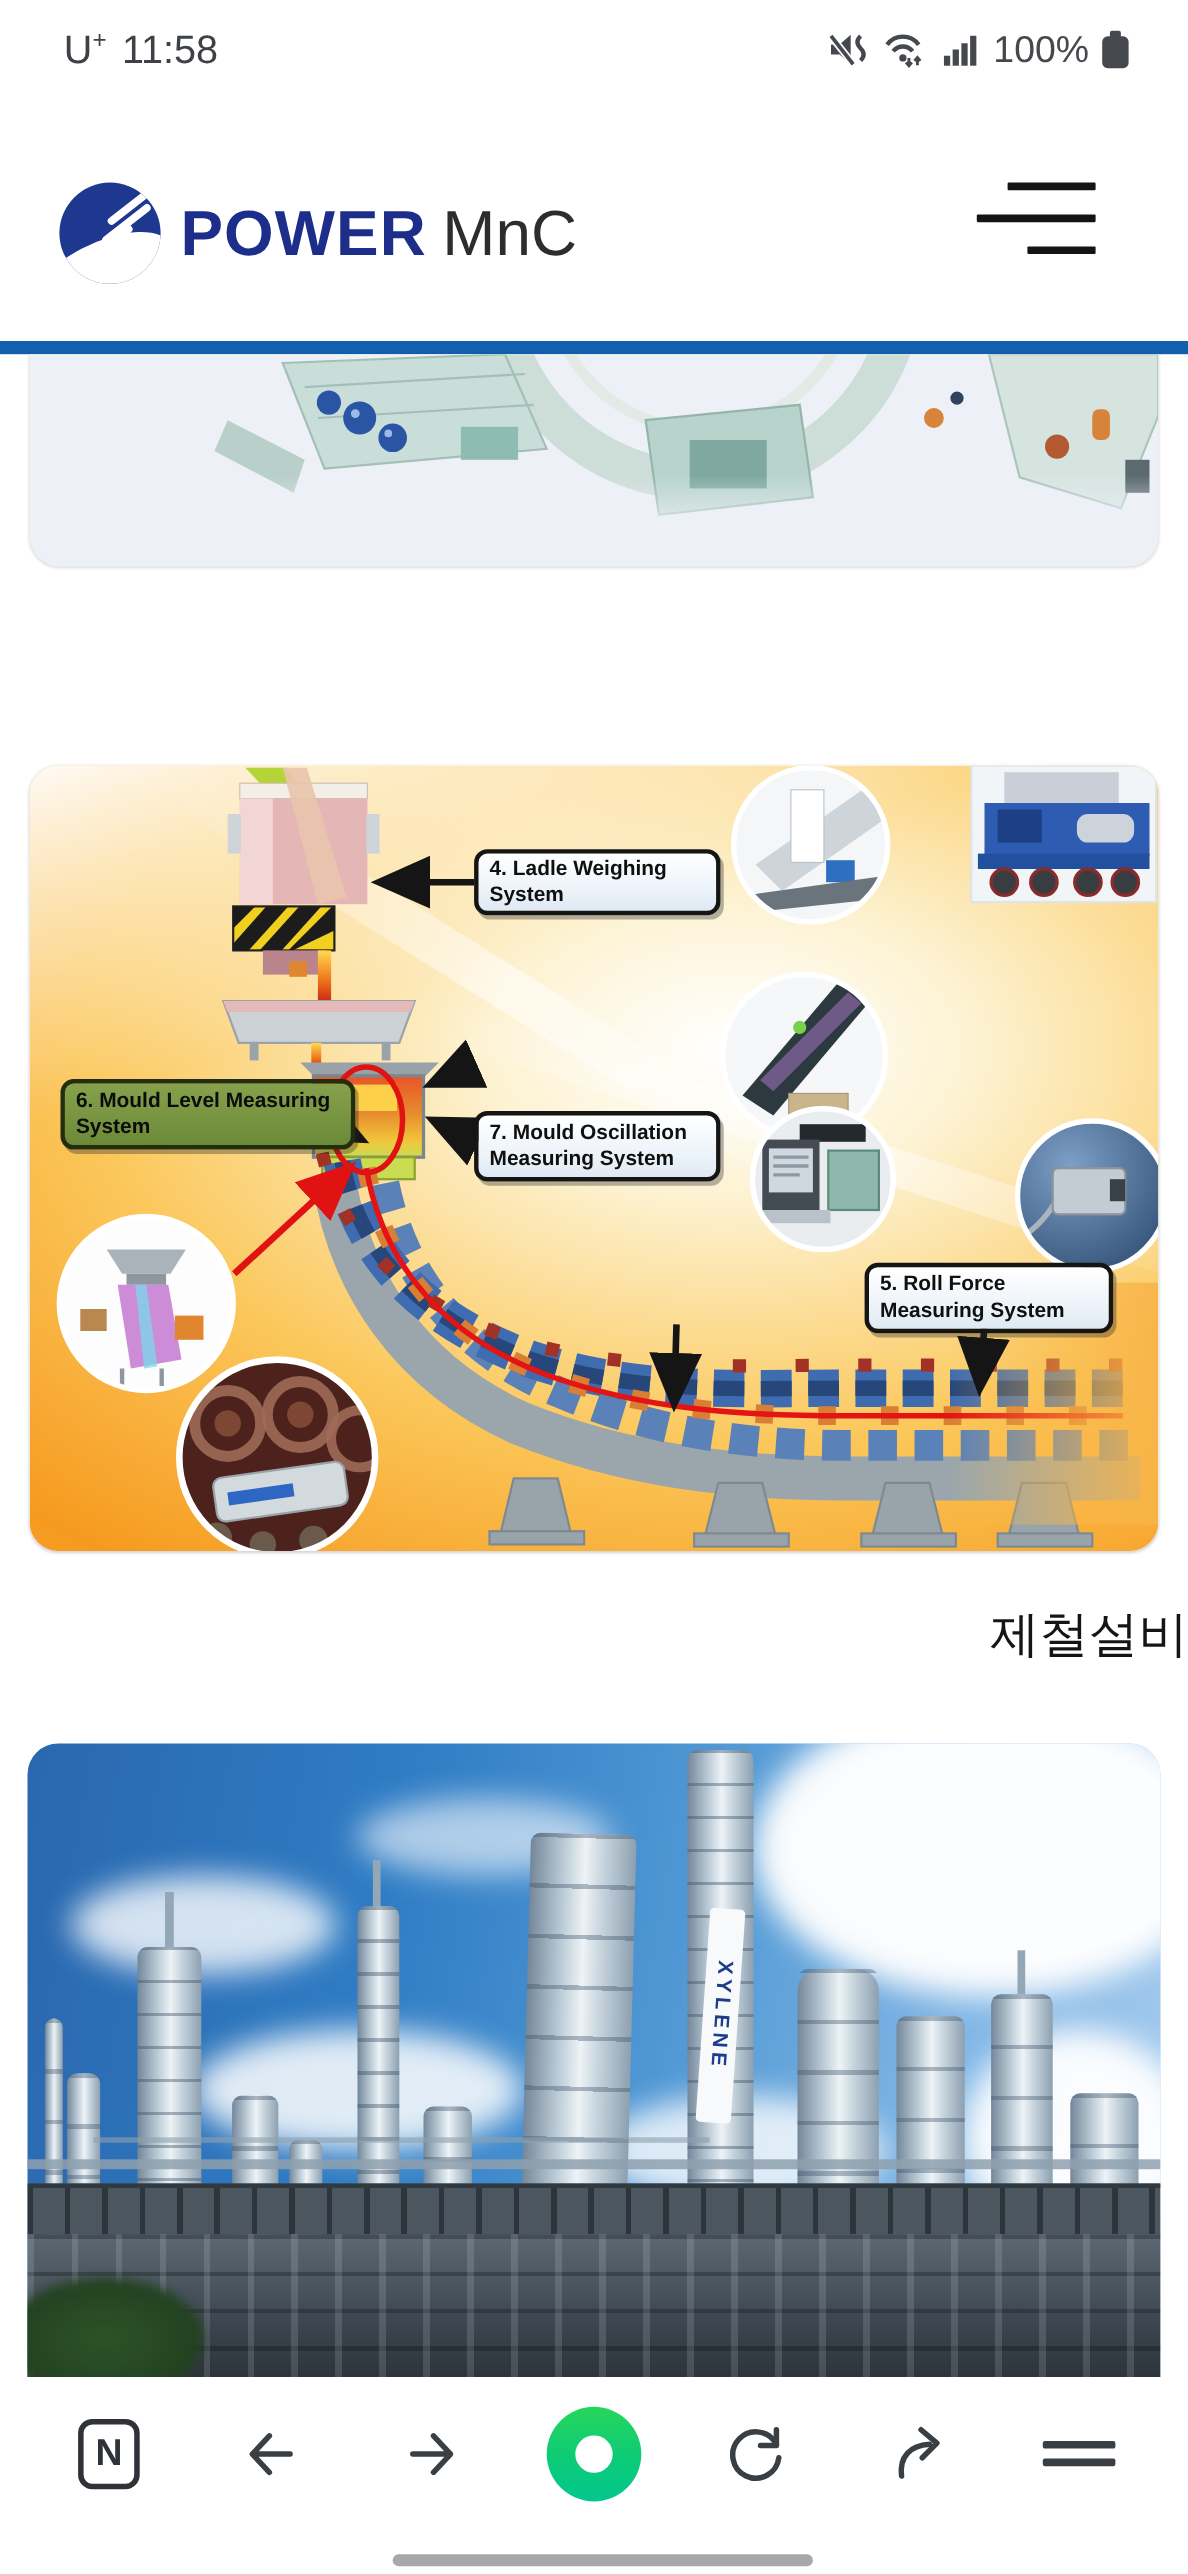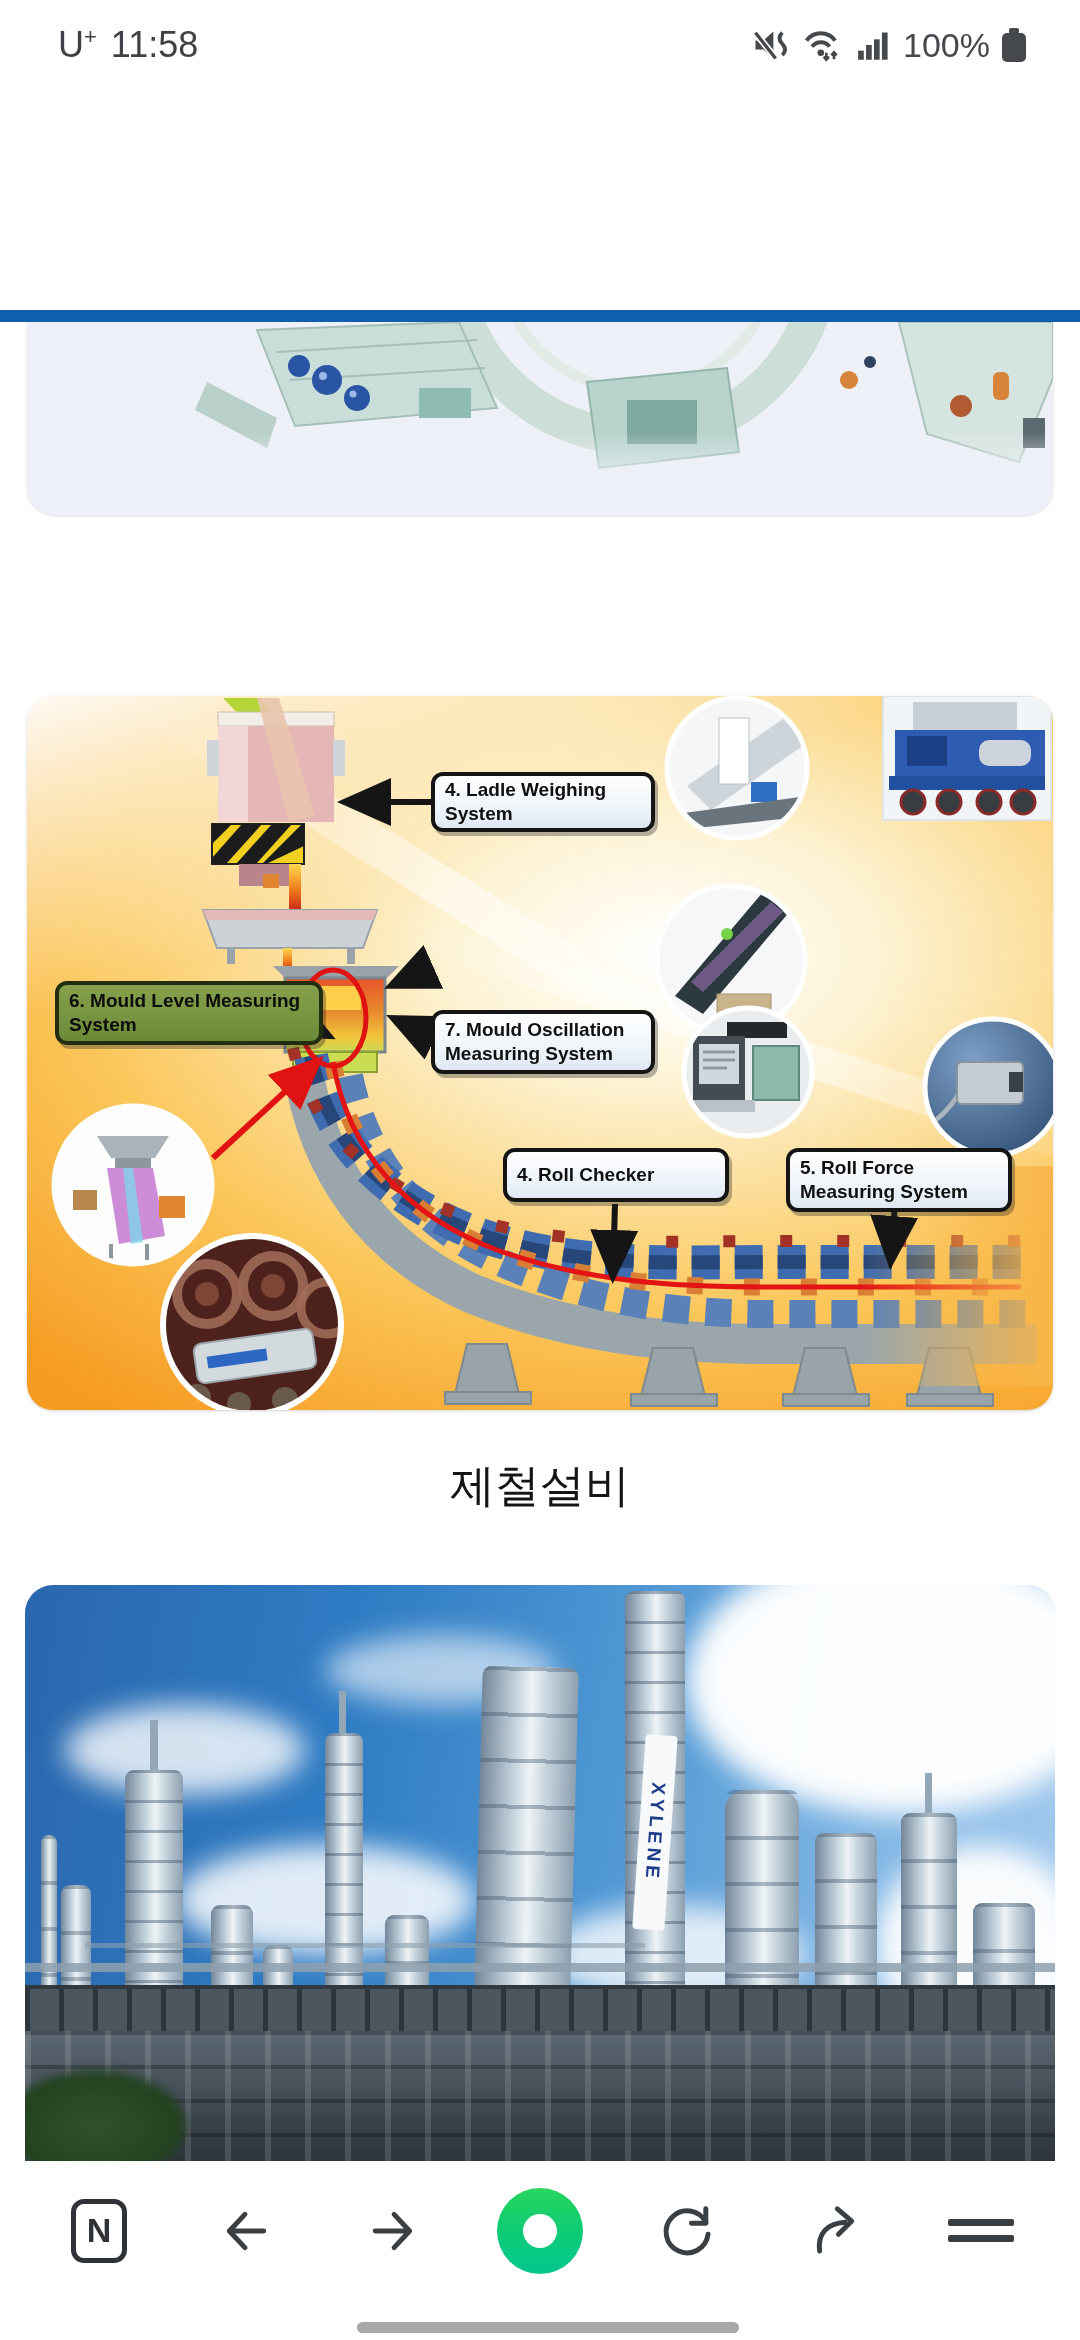--- a/index.html
+++ b/index.html
@@ -38,21 +38,21 @@
   .hamburger .b2{top:29px;width:108px;}
   .hamburger .b3{top:58px;width:62px;}
 
   .accent-bar{position:absolute;left:0;top:310px;width:1080px;height:12px;background:#1160ae;}
 
   
   .card{position:absolute;left:27px;width:1026px;overflow:hidden;background:#edf0f6;}
   .card-nuclear{top:322px;height:193px;border-radius:0 0 28px 28px;box-shadow:0 1px 3px rgba(0,0,0,.15);}
   .caption{position:absolute;left:0;width:1080px;text-align:center;font-size:45px;color:#151515;}
   .caption-1{top:560px;}
-  .caption-2{top:1456px;}
+  .caption-2{top:1456px;text-align:right;}
 
   .card-diagram{top:696px;height:714px;border-radius:26px;box-shadow:0 1px 3px rgba(0,0,0,.18);
      background:
        linear-gradient(160deg, rgba(255,255,255,.95) 0%, rgba(255,255,255,0) 30%),
        radial-gradient(130% 115% at 62% 36%, #ffffff 0%, #fdf3d4 16%, #fbc75a 44%, #f69a1f 70%, #f8b448 100%);}
   .ray{position:absolute;background:linear-gradient(90deg,rgba(255,255,255,0),rgba(255,255,255,.55),rgba(255,255,255,0));}
   .ray1{left:80px;top:180px;width:700px;height:40px;transform:rotate(32deg);}
   .ray2{left:350px;top:330px;width:760px;height:34px;transform:rotate(18deg);}
   .diagram-svg{position:absolute;left:0;top:0;}
 
@@ -139,20 +139,37 @@
         <rect x="22" y="4" width="5" height="24" fill="#45484c"></rect>
       </svg>
       <span class="pct">100%</span>
       <div class="batt">
           <div class="nub"></div>
           <div class="cell"></div>
         </div>
     </div>
   </div>
 
+  <div class="header">
+    <div class="brand">
+      <div class="logo-mark">
+        <div class="swoosh"></div>
+          <div class="s1"></div>
+          <div class="s2"></div>
+          <div class="s3"></div>
+      </div>
+      <span class="brand-word1">POWER</span>
+      <span class="brand-word2">MnC</span>
+    </div>
+    <div class="hamburger">
+      <div class="bar b1"></div>
+        <div class="bar b2"></div>
+        <div class="bar b3"></div>
+    </div>
+  </div>
 
   <div class="accent-bar"></div>
 
   <div class="card card-nuclear">
     <svg width="1026" height="193" viewBox="0 0 1026 193">
       <circle cx="610" cy="-70" r="185" fill="none" stroke="#cdddd8" stroke-width="36"></circle>
       <circle cx="610" cy="-70" r="138" fill="none" stroke="#e2eae6" stroke-width="10"></circle>
       <polygon points="230,8 432,0 470,86 268,104" fill="#c9ded8" stroke="#a3bfb7" stroke-width="2"></polygon>
       <path d="M250 30 L450 18 M262 58 L458 46" stroke="#a3bfb7" stroke-width="2"></path>
       <polygon points="180,60 250,96 240,126 168,88" fill="#b9cfc9"></polygon>
@@ -378,21 +395,20 @@
         <line x1="404" y1="272" x2="368" y2="288" marker-end="url(#arrB)"></line>
         <line x1="404" y1="340" x2="370" y2="324" marker-end="url(#arrB)"></line>
         <line x1="254" y1="316" x2="298" y2="338" marker-end="url(#arrB)"></line>
         <line x1="588" y1="508" x2="586" y2="576" marker-end="url(#arrB)"></line>
         <line x1="868" y1="508" x2="864" y2="562" marker-end="url(#arrB)"></line>
       </g>
     </svg>
 
     <div class="dlabel dl1">4. Ladle Weighing System</div>
     <div class="dlabel dl3">7. Mould Oscillation Measuring System</div>
-    <div class="dlabel dl4">4. Roll Checker</div>
     <div class="dlabel dl5">5. Roll Force Measuring System</div>
     <div class="dlabel green dl6">6. Mould Level Measuring System</div>
   </div>
 
   <div class="caption caption-2">제철설비</div>
 
   <div class="card card-refinery">
     <div class="cloud" style="left:660px;top:-40px;width:430px;height:270px;opacity:.97"></div>
     <div class="cloud" style="left:40px;top:120px;width:240px;height:90px;opacity:.8"></div>
     <div class="cloud" style="left:300px;top:50px;width:230px;height:70px;opacity:.6"></div>

